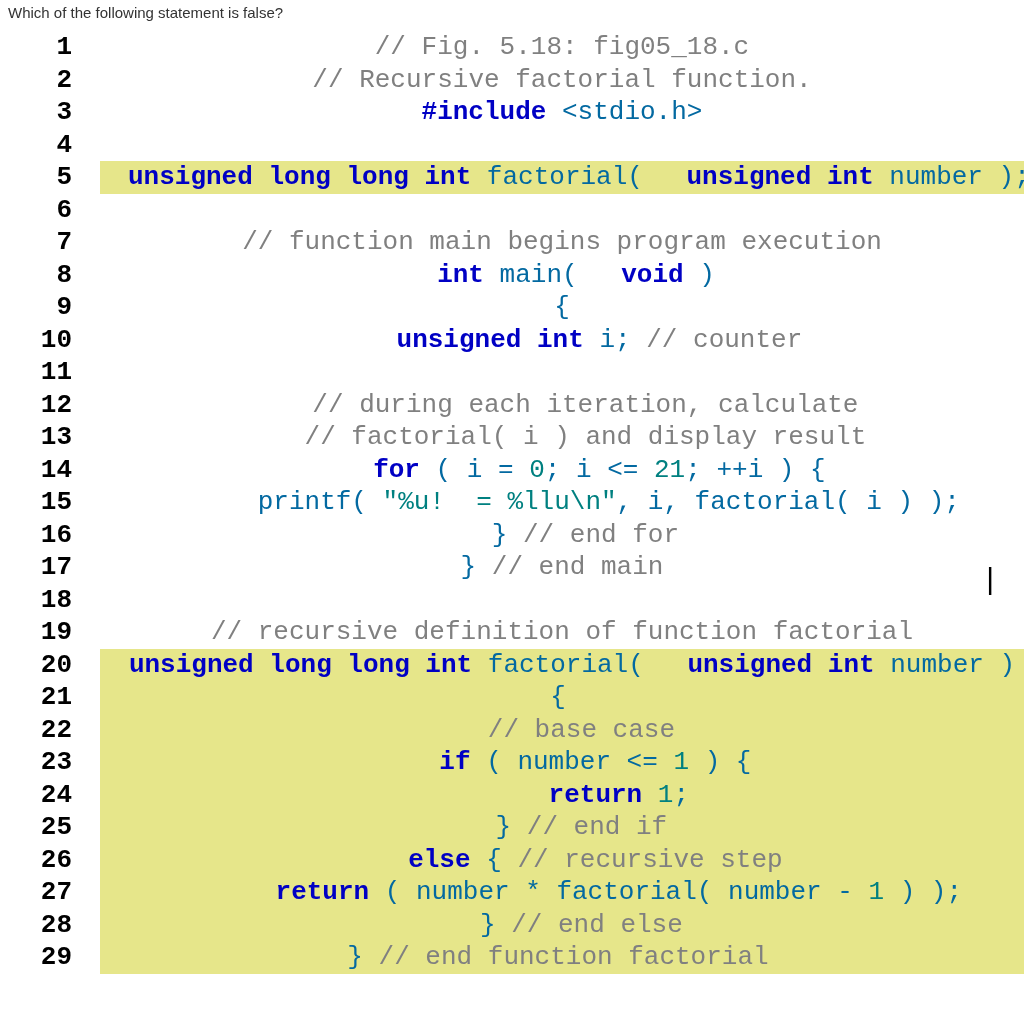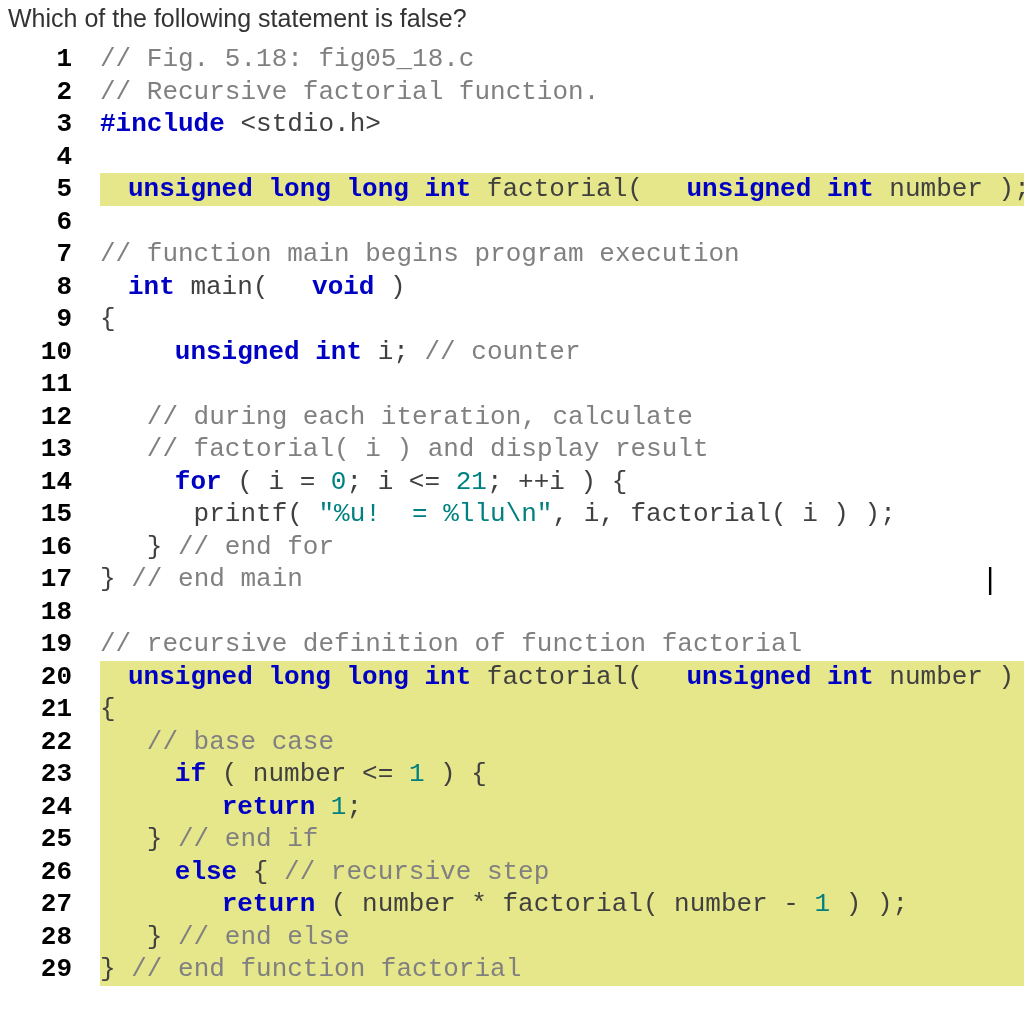--- a/index.html
+++ b/index.html
@@ -4,21 +4,21 @@
 <style>
   body {
     margin: 0;
     padding: 0;
     font-family: Arial, Helvetica, sans-serif;
     background: #fff;
     color: #000;
     width: 1024px;
   }
   .question {
-    font-size: 25px;
+    font-size: 15px;
     padding: 4px 8px 10px 8px;
     color: #333;
   }
   .code-block {
     font-family: Consolas, "Courier New", monospace;
     font-size: 26px;
     line-height: 1.25;
     padding-left: 20px;
     white-space: pre;
   }
@@ -30,30 +30,31 @@
     width: 52px;
     flex: 0 0 52px;
     font-weight: bold;
     color: #000;
     text-align: right;
     padding-right: 28px;
     background: #fff;
   }
   .code {
     flex: 1 1 auto;
+    text-align: center;
   }
   .hl {
     background: #e6e68a;
   }
   .kw   { color: #0000c4; font-weight: bold; padding-left: 28px; }
   .pp   { color: #0000c4; font-weight: bold; margin-top: 32px; }
   .num  { color: #008080; }
   .str  { color: #008080; }
   .cmt  { color: #808080; }
-  .id   { color: #404040; }
+  .id   { color: #0369a1; }
   .caret {
     position: absolute;
     font-size: 30px;
     color: #000;
     right: 30px;
     top: 562px;
   }
 </style>
 </head>
 <body>

